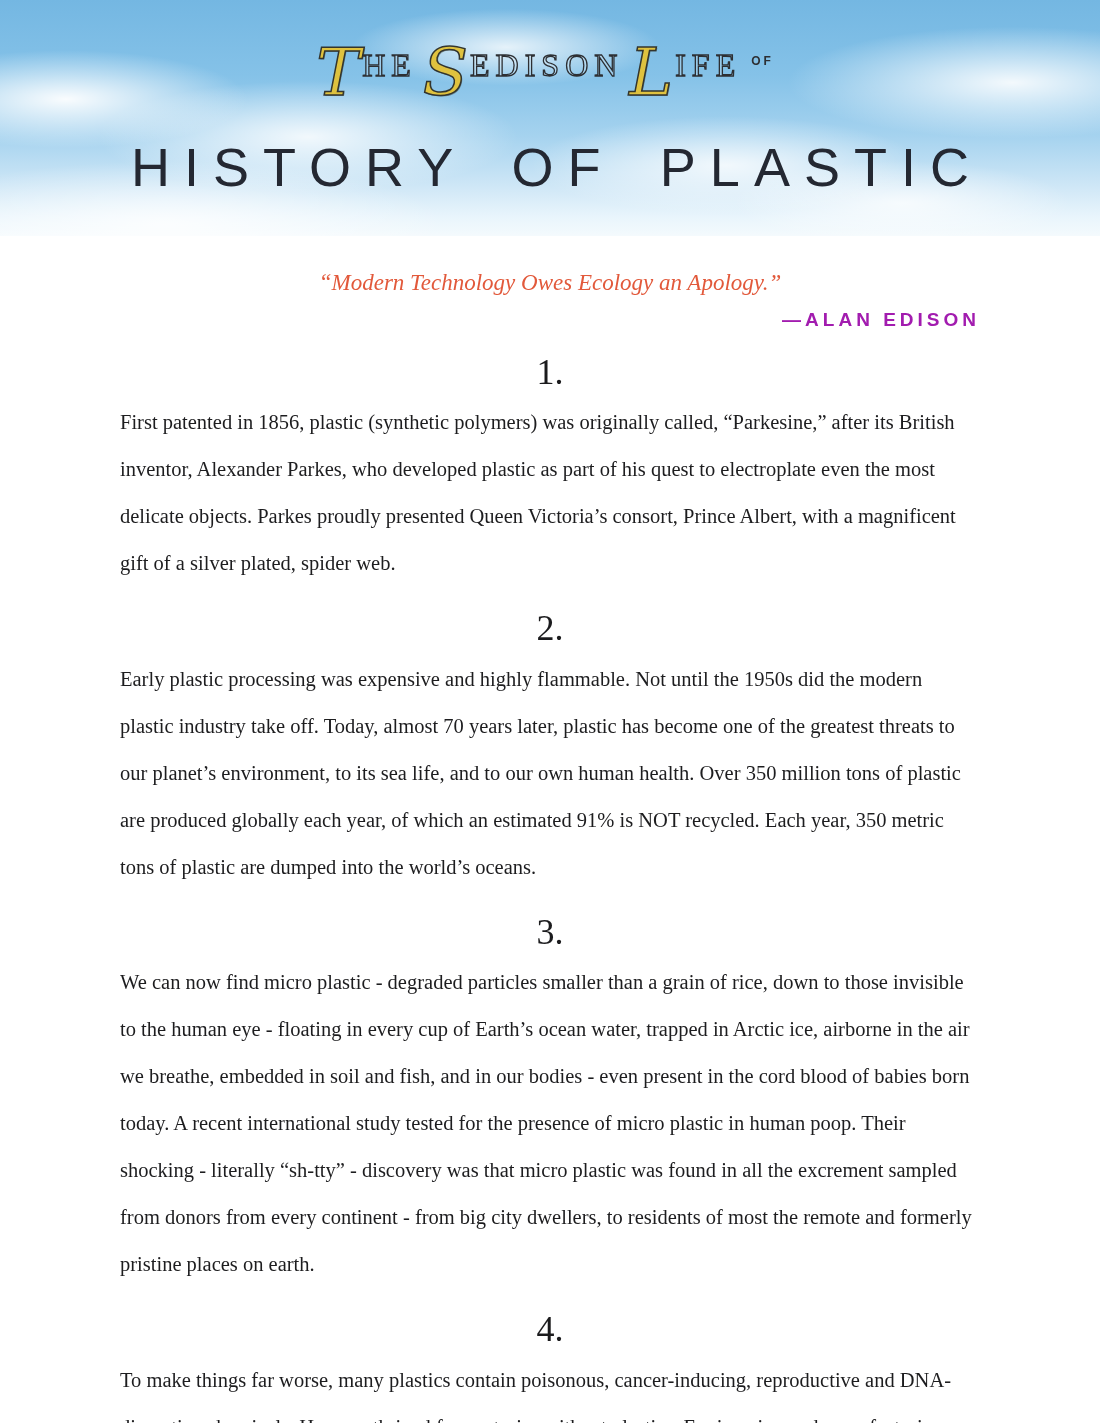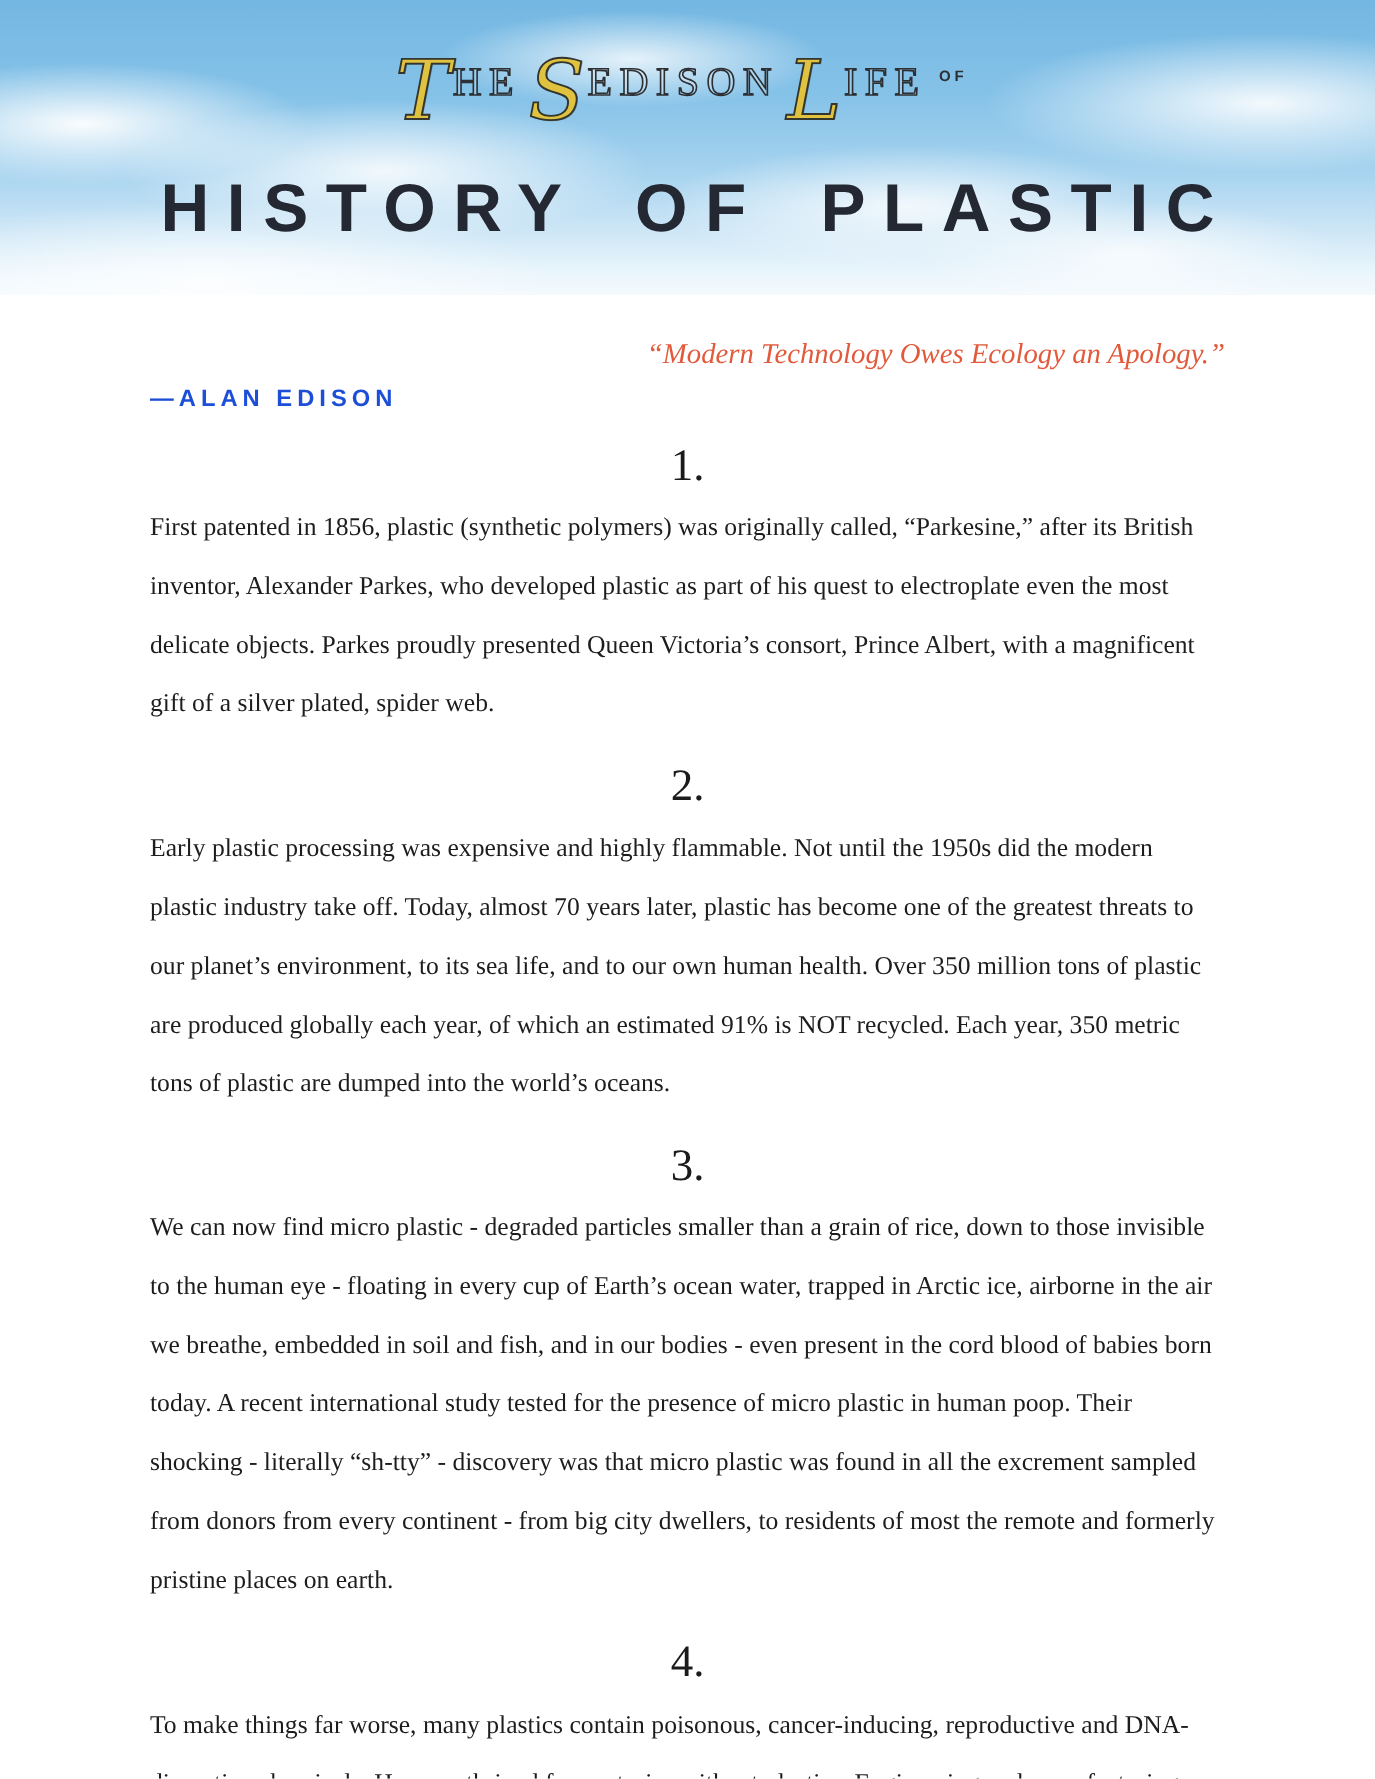--- a/index.html
+++ b/index.html
@@ -97,48 +97,48 @@
   .leaf.l4 { top: -4px; left: 236px; transform: rotate(35deg); }
 
   
   .page-title {
     position: absolute;
     top: 136px;
     left: 0;
     width: 100%;
     text-align: center;
     font-family: "Liberation Sans", sans-serif;
-    font-weight: bold;
+    font-weight: normal;
     font-size: 54px;
     letter-spacing: 0.26em;
     word-spacing: 0.3em;
     color: #242832;
     text-indent: 0.26em; 
   }
 
   
   .content {
     width: 860px;
     margin: 0 auto;
     padding-top: 34px;
   }
   .quote {
-    text-align: right;
+    text-align: center;
     font-family: "Liberation Serif", serif;
     font-style: italic;
     font-size: 23px;
     color: #e2593b;
   }
   .attribution {
-    text-align: left;
+    text-align: right;
     font-family: "Liberation Sans", sans-serif;
     font-weight: bold;
     font-size: 19px;
     letter-spacing: 4px;
-    color: #1d4ed8;
+    color: #a21caf;
     margin-top: 13px;
   }
   .section-number {
     text-align: center;
     font-family: "Liberation Serif", serif;
     font-size: 36px;
     color: #1b1b1d;
     margin-top: 21px;
     margin-bottom: 6px;
     line-height: 1.15;

